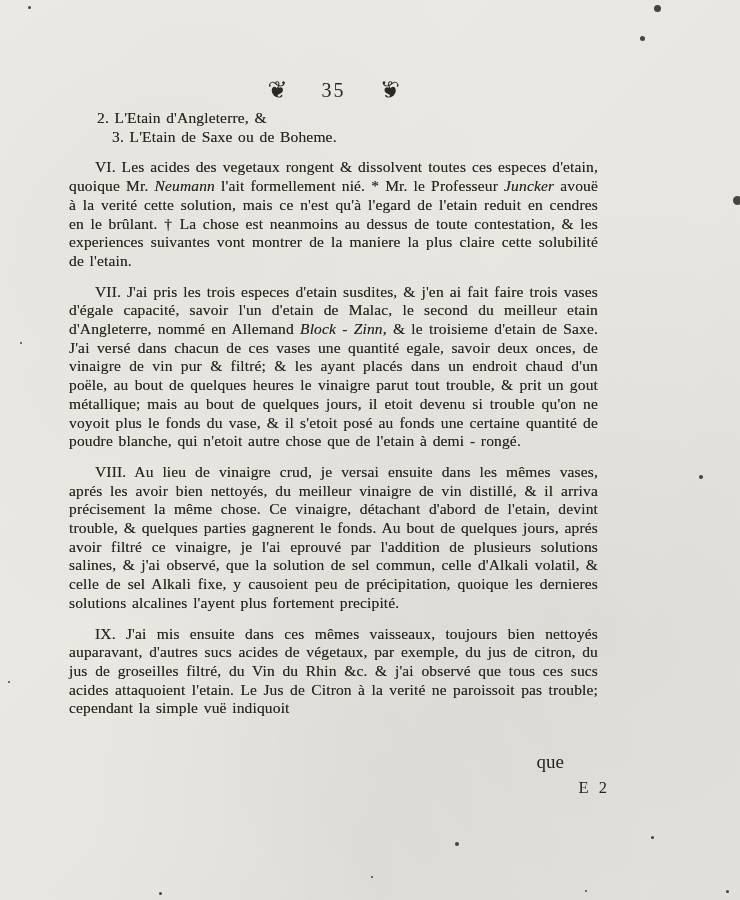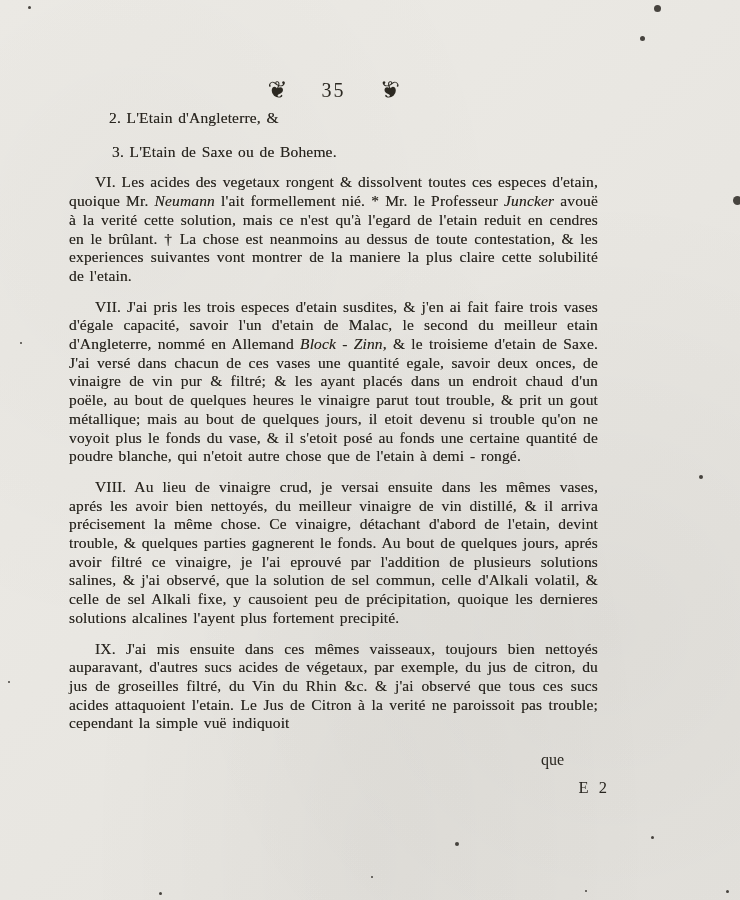--- a/index.html
+++ b/index.html
@@ -55,22 +55,22 @@
     top: 109px;
     left: 57px;
     width: 553px;
     font-size: 15.5px;
     line-height: 18.7px;
     text-align: justify;
     letter-spacing: 0.15px;
     word-spacing: 1.6px;
     text-shadow: 0 0 0.4px rgba(40, 35, 28, 0.55);
   }
-  .list-item { margin-left: 52px; }
-  .list-item-2 { margin-left: 55px; margin-top: 15px; }
+  .list-item { margin-left: 40px; }
+  .list-item-2 { margin-left: 55px; }
   .text-block p {
     margin: 12px;
     text-indent: 26px;
   }
   .text-block i, .margin-note i { font-style: italic; }
   .margin-note {
     position: absolute;
     left: 600px;
     width: 102px;
     font-size: 12px;
@@ -81,21 +81,21 @@
   .note-1 { top: 179px; }
   .note-2 { top: 214px; }
   .catchword-row {
     position: absolute;
     top: 751px;
     left: 57px;
     width: 553px;
     text-align: right;
     padding-right: 46px;
     box-sizing: border-box;
-    font-size: 16px;
+    font-size: 19px;
   }
   .signature-row {
     position: absolute;
     top: 778px;
     left: 57px;
     width: 553px;
     text-align: right;
     font-size: 16.5px;
     letter-spacing: 3px;
   }

